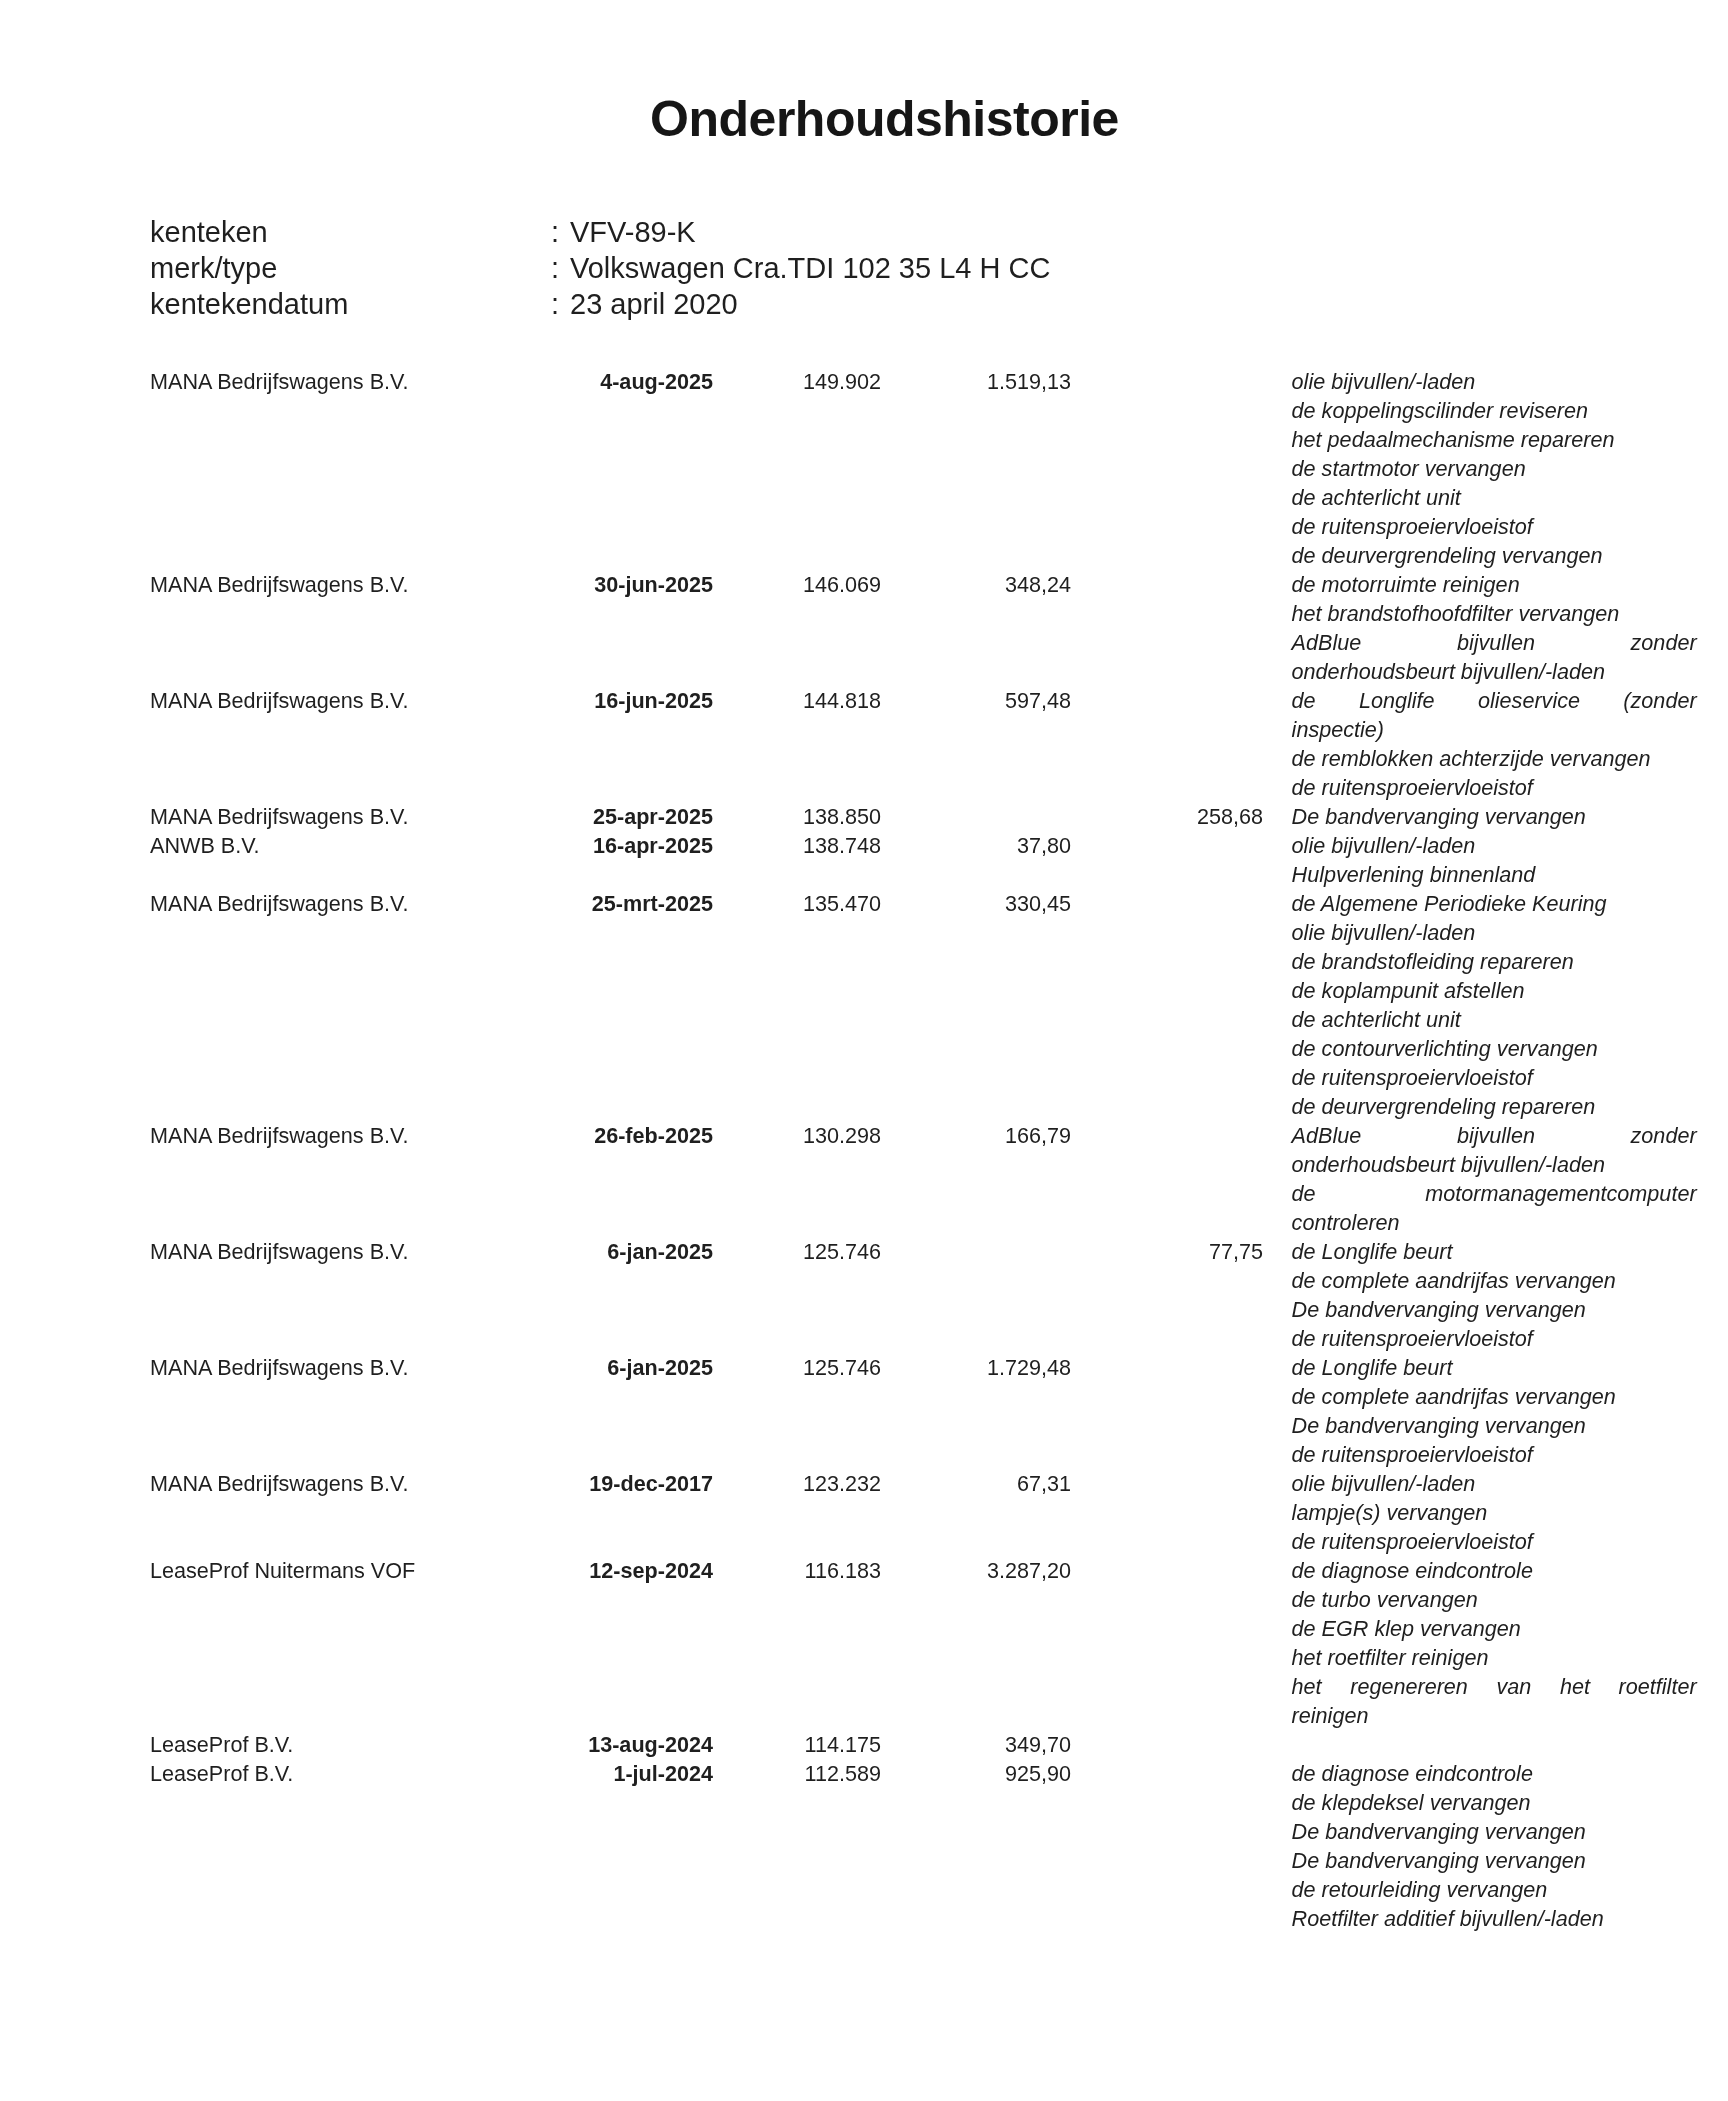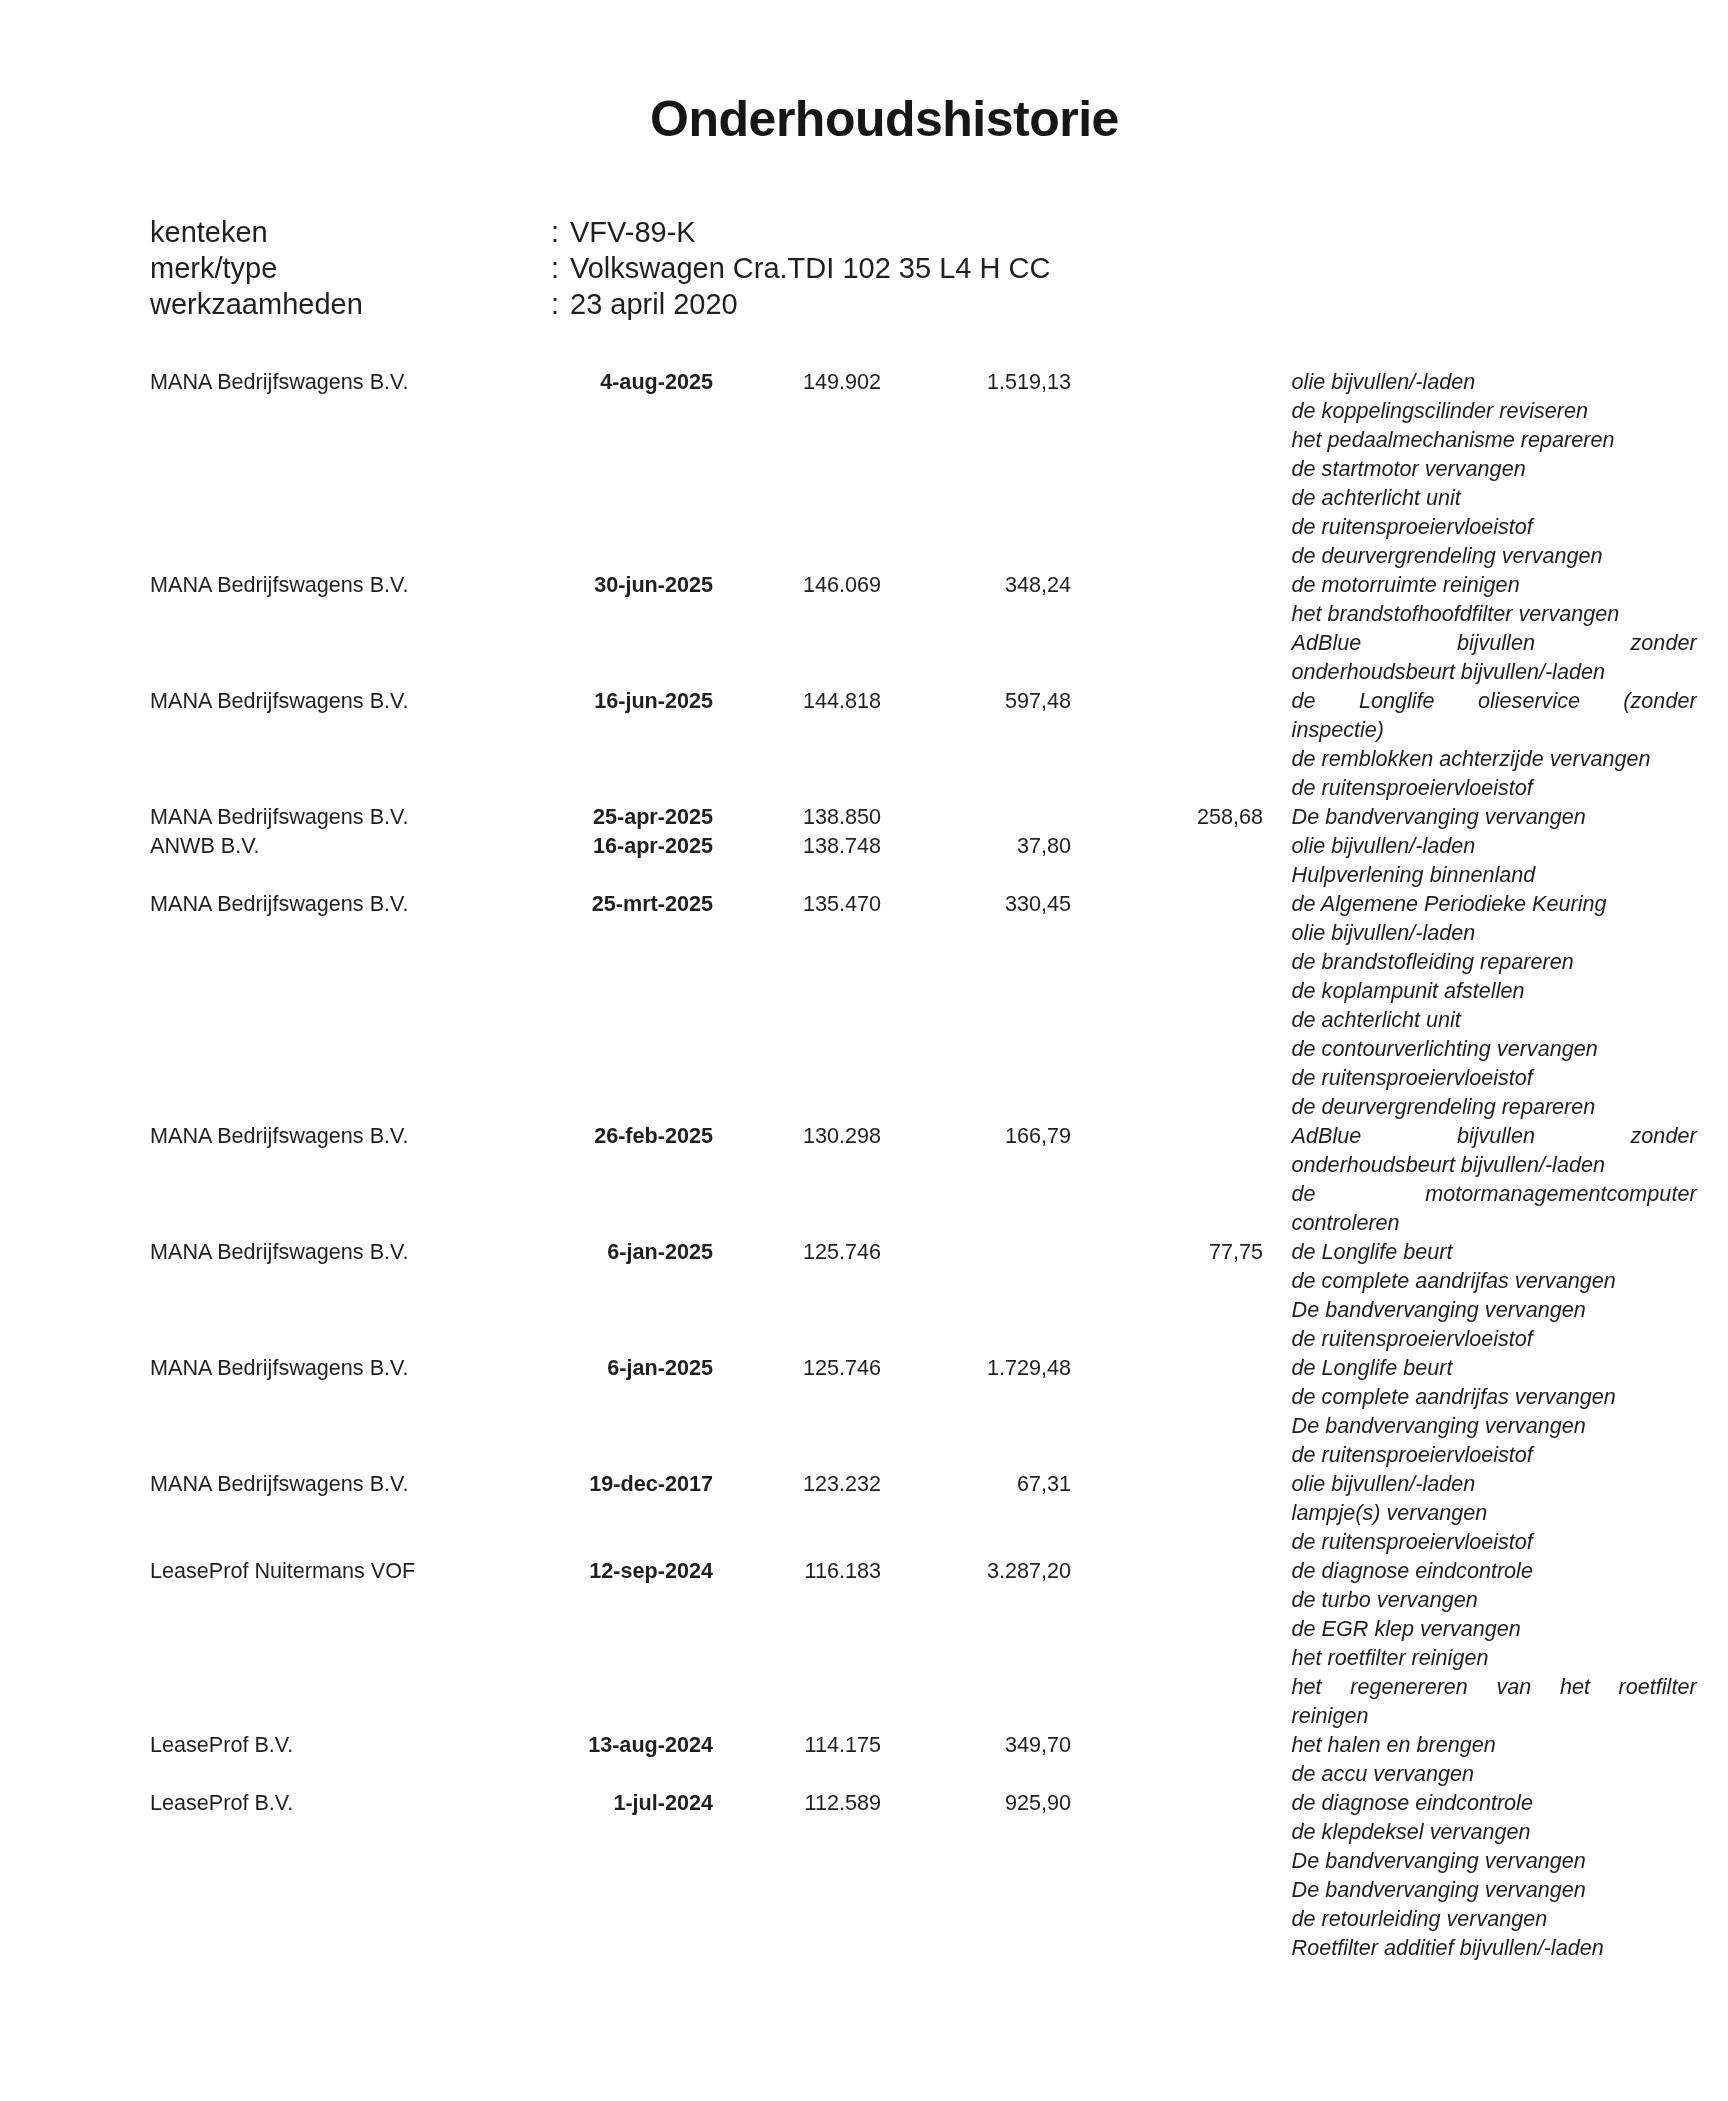--- a/index.html
+++ b/index.html
@@ -84,21 +84,21 @@
       <div class="info-label">kenteken</div>
       <div class="info-sep">:</div>
       <div class="info-value">VFV-89-K</div>
     </div>
     <div class="info-row">
       <div class="info-label">merk/type</div>
       <div class="info-sep">:</div>
       <div class="info-value">Volkswagen Cra.TDI 102 35 L4 H CC</div>
     </div>
     <div class="info-row">
-      <div class="info-label">werkzaamheden</div>
+      <div class="info-label">kentekendatum</div>
       <div class="info-sep">:</div>
       <div class="info-value">23 april 2020</div>
     </div>
   </div>
 
   <div class="service-table">
     <div id="table-body">
   <div class="t-row">
     <div class="c c1">MANA Bedrijfswagens B.V.</div>
     <div class="c c2">4-aug-2025</div>
@@ -255,24 +255,20 @@
             <div class="wz-line">reinigen</div>
           </div>
   </div>
 
   <div class="t-row">
     <div class="c c1">LeaseProf B.V.</div>
     <div class="c c2">13-aug-2024</div>
     <div class="c c3">114.175</div>
     <div class="c c4">349,70</div>
     <div class="c c5"></div>
-    <div class="c c6">
-            <div class="wz-line">het halen en brengen</div>
-            <div class="wz-line">de accu vervangen</div>
-          </div>
   </div>
 
   <div class="t-row">
     <div class="c c1">LeaseProf B.V.</div>
     <div class="c c2">1-jul-2024</div>
     <div class="c c3">112.589</div>
     <div class="c c4">925,90</div>
     <div class="c c5"></div>
     <div class="c c6">
             <div class="wz-line">de diagnose eindcontrole</div>

